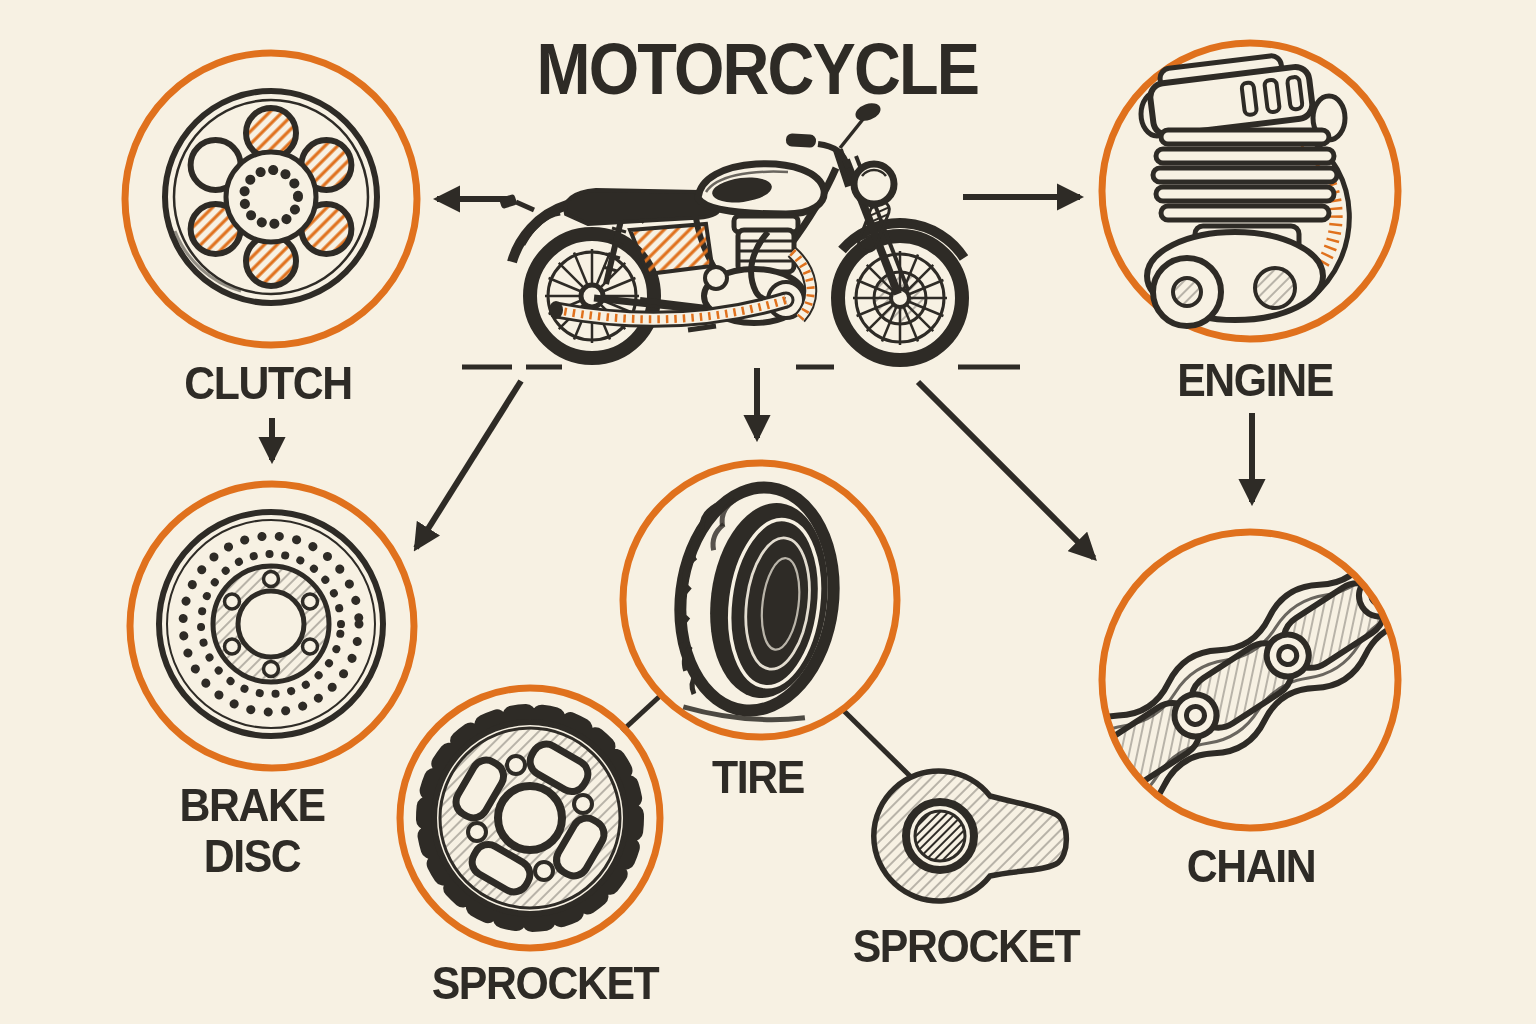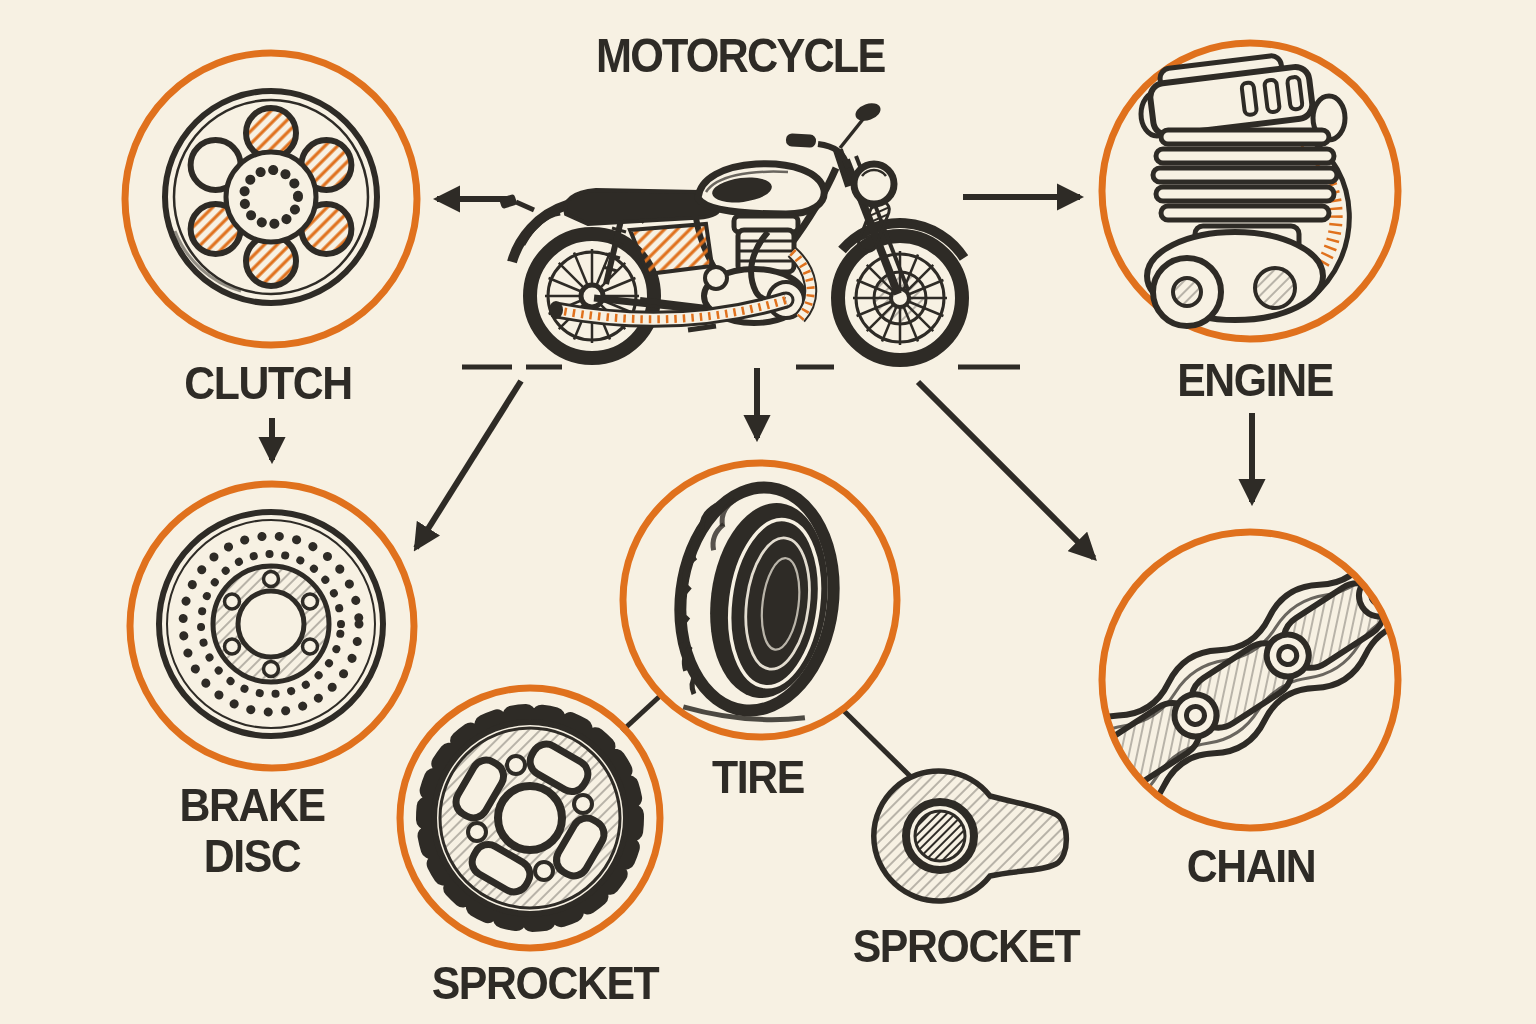--- a/index.html
+++ b/index.html
@@ -6,21 +6,21 @@
   html,body{margin:0;padding:0;background:var(--background);}
   .stage{position:relative;width:1536px;height:1024px;background:var(--background);
          overflow:hidden;font-family:"Liberation Sans",sans-serif;}
   svg.art{position:absolute;left:0;top:0;color:var(--ink);}
   .acc{stroke:var(--accent);}
   .lbl{position:absolute;color:var(--ink);font-weight:700;font-size:46px;
        letter-spacing:-1.5px;white-space:nowrap;
        transform:translateX(-50%) scaleX(.93);transform-origin:50% 50%;}
   .two-line{line-height:51px;text-align:center;}
   .title-wrap{position:absolute;left:512px;top:28px;width:456px;text-align:center;
-       color:var(--ink);font-weight:700;font-size:48px;letter-spacing:-2px;}
+       color:var(--ink);font-weight:700;font-size:72px;letter-spacing:-2px;}
   .title-wrap .inner{display:inline-block;transform:scaleX(.9);white-space:nowrap;}
 </style>
 </head>
 <body>
 
 <div class="stage">
 
   <svg class="art" width="1536" height="1024" viewBox="0 0 1536 1024">
     <defs>
       <marker id="ah" viewBox="0 0 10 10" refX="8.5" refY="5" markerWidth="4.6" markerHeight="4.6" orient="auto-start-reverse">

